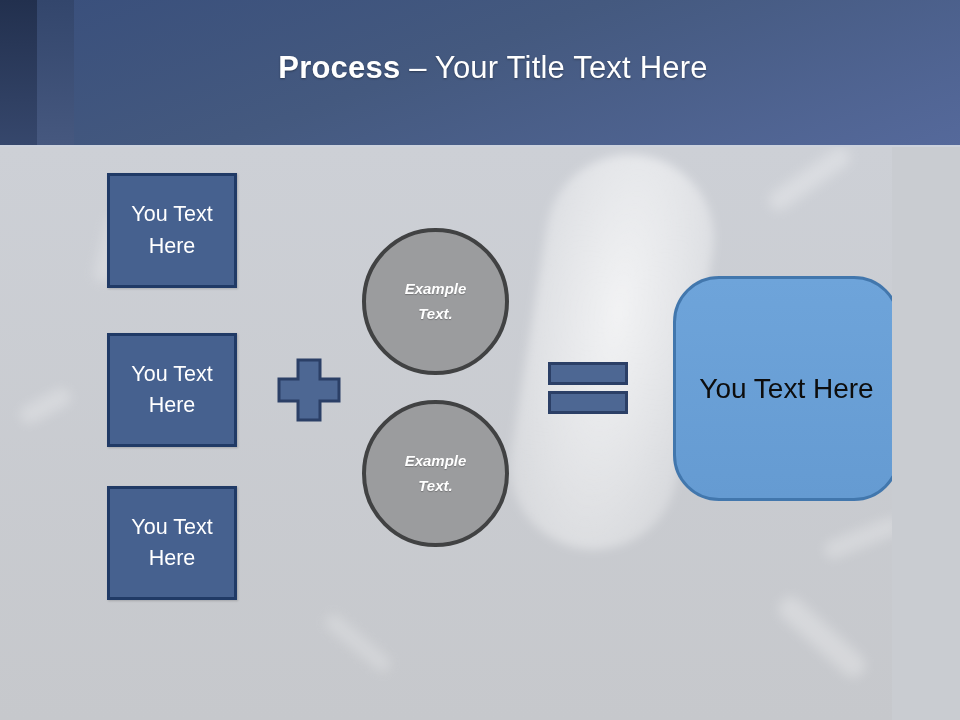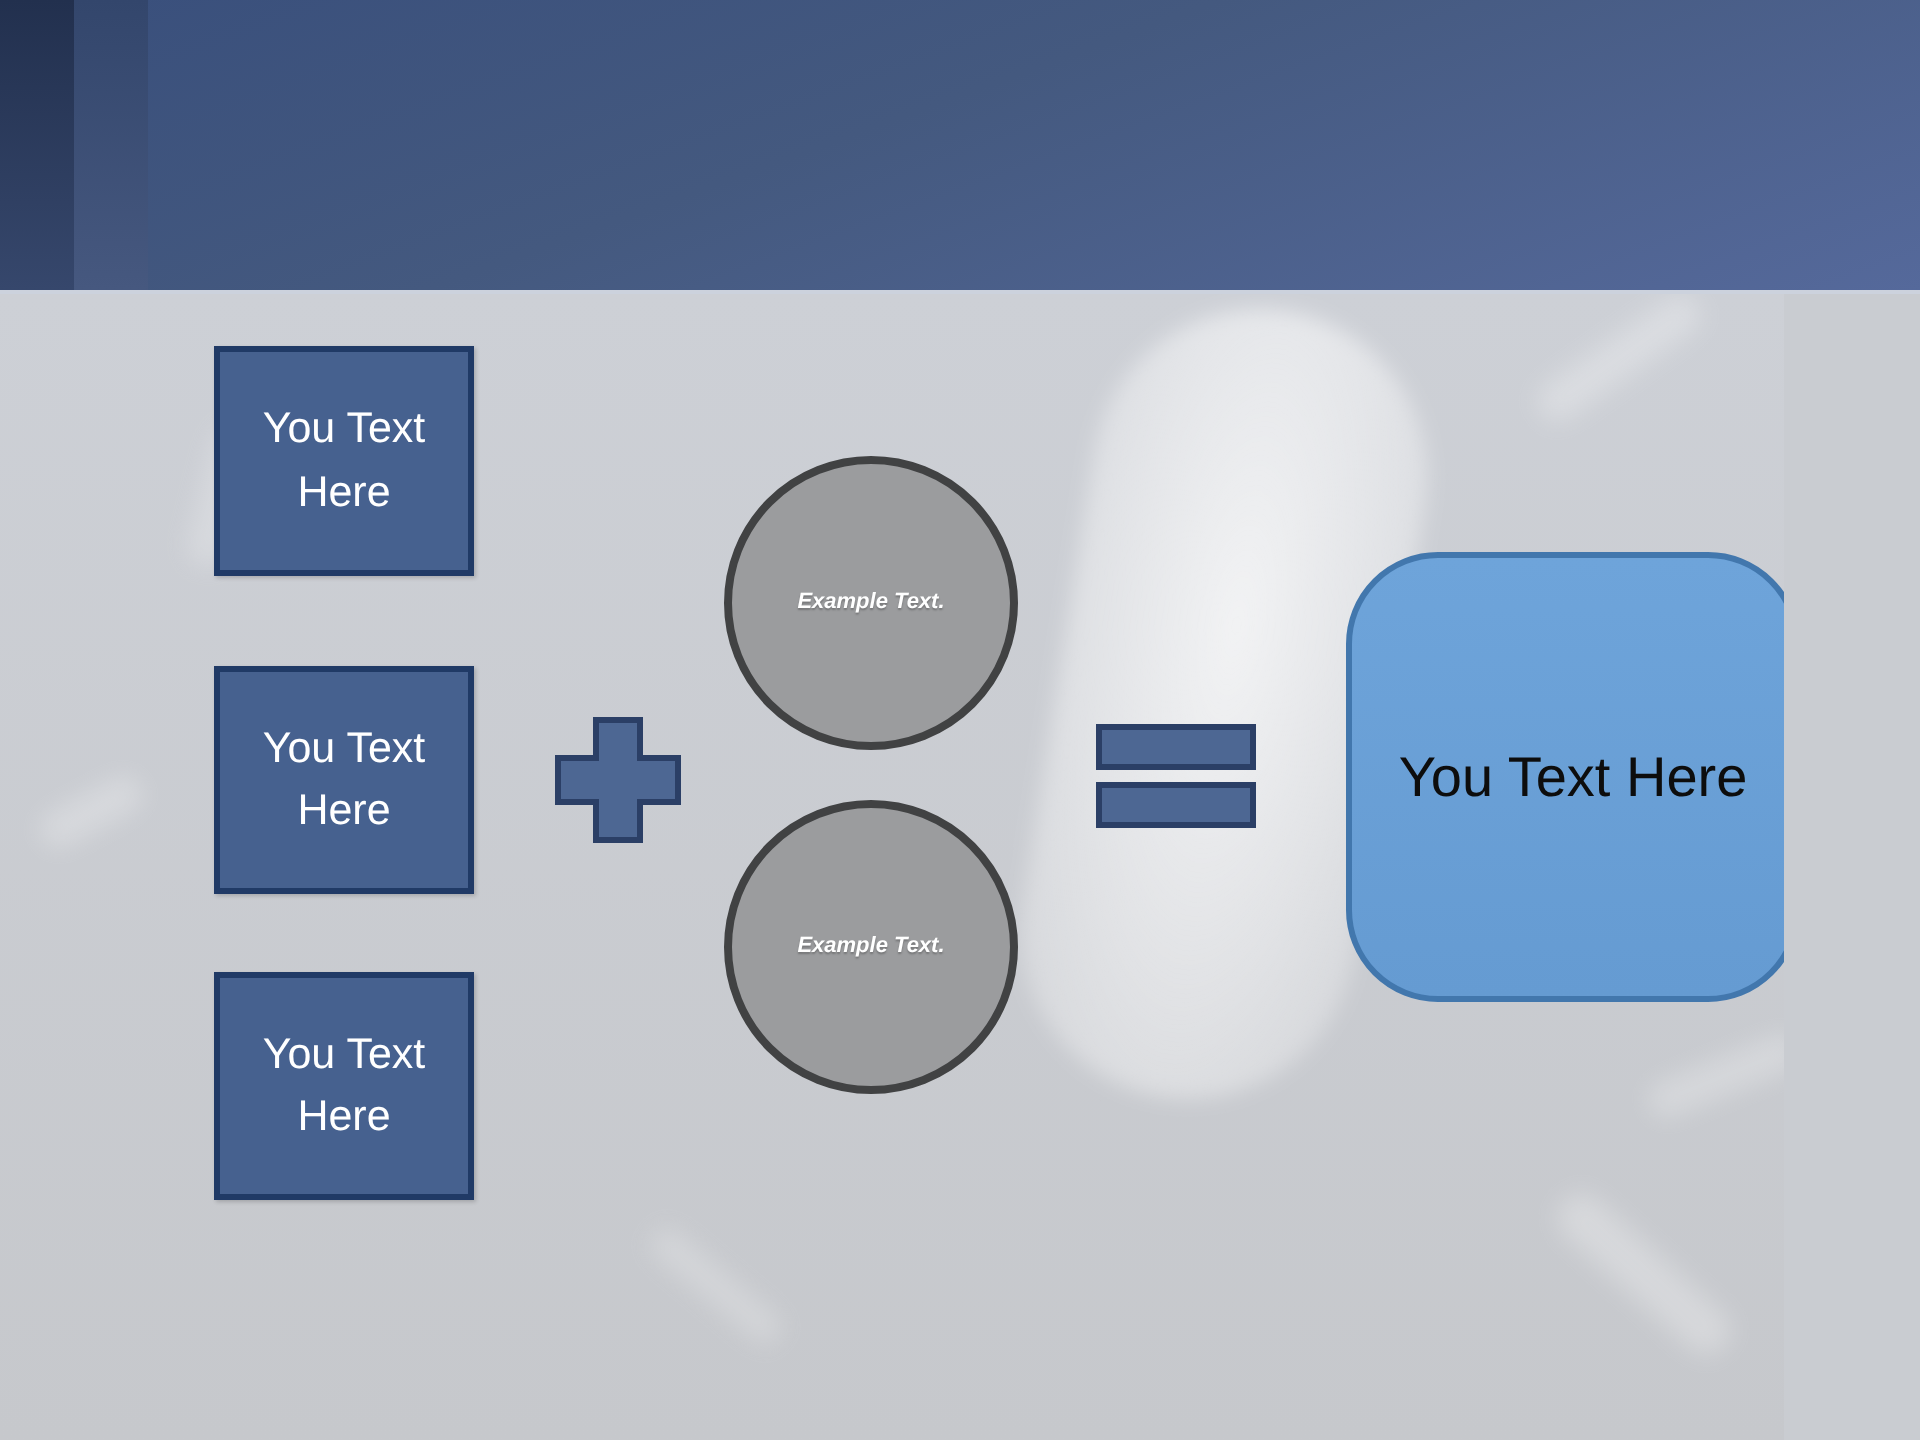--- a/index.html
+++ b/index.html
@@ -71,21 +71,21 @@
 
   
   .plus { position: absolute; left: 277px; top: 211px; width: 64px; height: 64px; }
 
   
   .circle {
     position: absolute; left: 362px; width: 147px; height: 147px;
     border-radius: 50%; background: #9b9c9e; border: 4px solid #414243;
     box-sizing: border-box;
     display: flex; align-items: center; justify-content: center; text-align: center;
-    color: #ffffff; font-size: 11px; font-weight: 700; font-style: italic; line-height: 1.65;
+    color: #ffffff; font-size: 15px; font-weight: 700; font-style: italic; line-height: 1.65;
     text-shadow: 0 1px 1px rgba(0,0,0,0.25);
   }
   .circle span { display: block; width: 80px; }
   .circle1 { top: 81px; }
   .circle2 { top: 253px; }
 
   
   .equals { position: absolute; left: 548px; top: 215px; width: 80px; height: 52px; }
   .equals .ebar {
     position: absolute; left: 0; width: 80px; height: 23px;
@@ -104,20 +104,21 @@
   }
 </style>
 </head>
 <body>
 
 <div class="slide">
 
   <header class="header">
     <div class="bar bar-dark"></div>
     <div class="bar bar-mid"></div>
+    <h1 class="title"><span class="title-bold">Process</span><span class="title-rest"> – Your Title Text Here</span></h1>
   </header>
 
   <main class="body">
 
     <div class="deco deco-bacterium"></div>
     <div class="deco deco-rod-a"></div>
     <div class="deco deco-rod-b"></div>
     <div class="deco deco-rod-c"></div>
     <div class="deco deco-rod-d"></div>
     <div class="deco deco-rod-e"></div>

